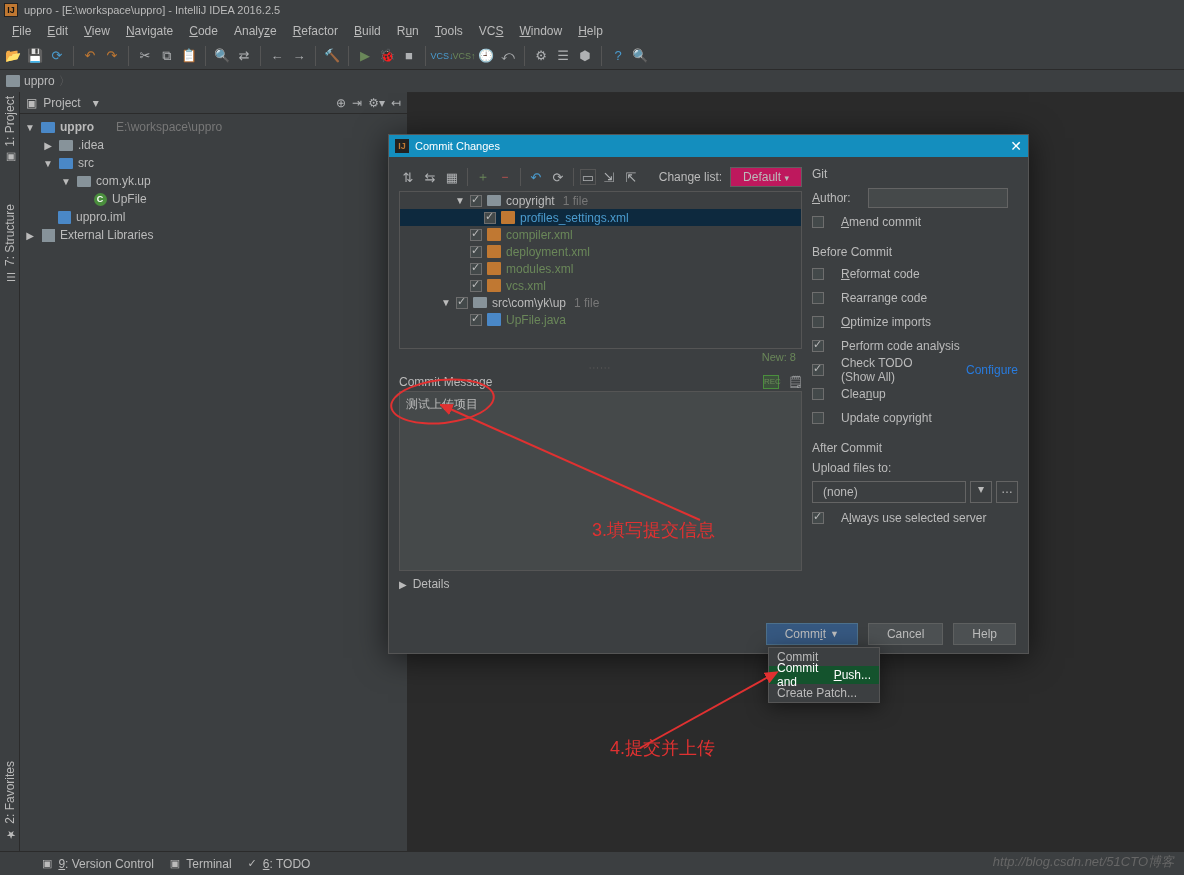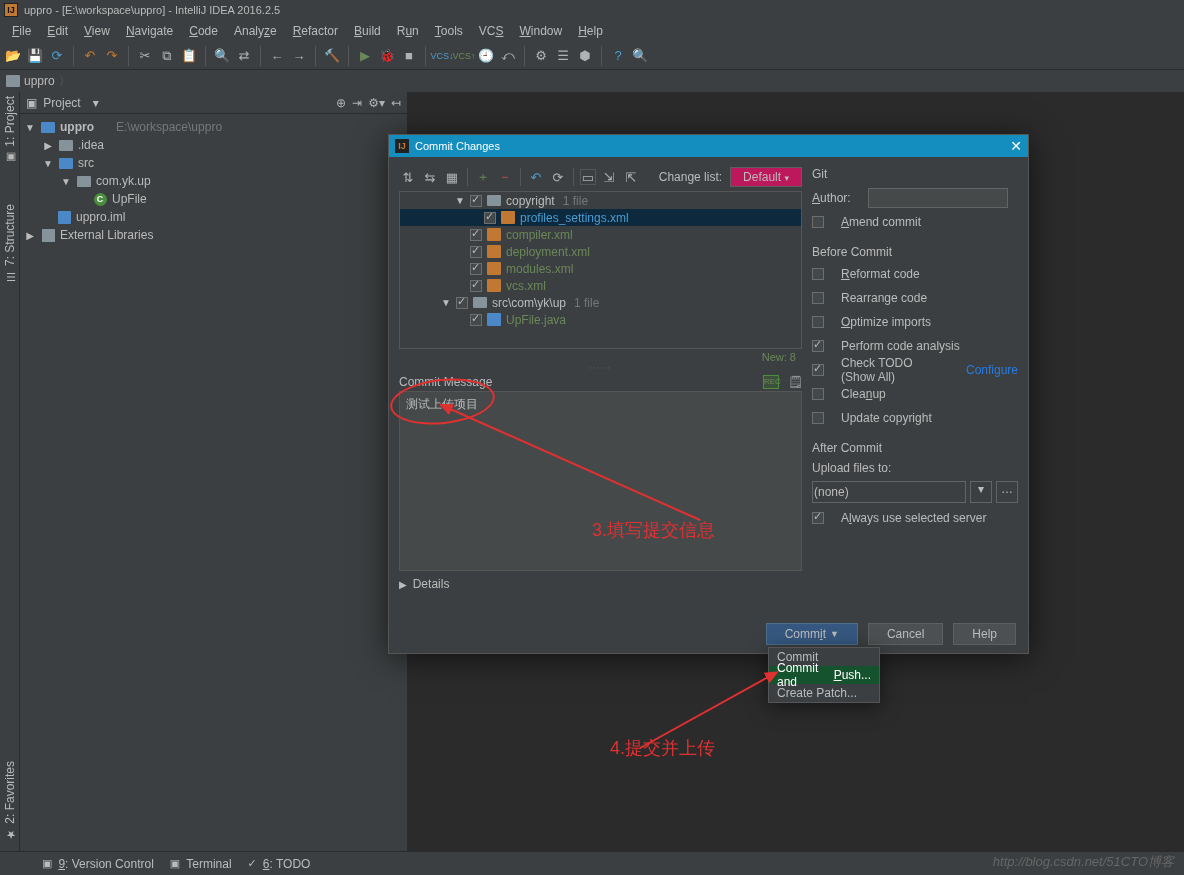--- a/index.html
+++ b/index.html
@@ -75,21 +75,21 @@
 .details-row .caret{font-size:10px}
 .dlg-right{width:206px;display:flex;flex-direction:column;gap:6px;padding-top:2px}
 .dlg-right .sect{color:#BBBBBB;margin-bottom:2px}
 .dlg-right .row{display:flex;align-items:center;gap:17px;color:#BBBBBB;height:18px}
 .dlg-right .row u{text-decoration:underline}
 .dlg-right .chk{width:12px;height:12px;border:1px solid #6E6E6E;background:#43494A;position:relative;flex-shrink:0}
 .dlg-right .chk.checked::after{content:"✓";position:absolute;left:0;top:-3px;font-size:11px;color:#BBBBBB}
 .dlg-right .af{width:140px;height:20px;background:#45494A;border:1px solid #646464}
 .dlg-right .link{color:#287BDE;cursor:pointer}
 .dlg-right .uploadsel{display:flex;gap:4px}
-.dlg-right .uploadsel .sel{flex:1;height:22px;border:1px solid #646464;background:#3C3F41;display:flex;align-items:center;padding:0 1px;color:#BBBBBB}
+.dlg-right .uploadsel .sel{flex:1;height:22px;border:1px solid #646464;background:#3C3F41;display:flex;align-items:center;padding:0 10px;color:#BBBBBB}
 .dlg-right .uploadsel .selbtn{width:22px;height:22px;border:1px solid #646464;background:#3C3F41;text-align:center;color:#BBBBBB}
 .dlg-right .uploadsel .dots{width:22px;height:22px;border:1px solid #646464;background:#3C3F41;text-align:center;color:#BBBBBB}
 .dlg-right .heading{color:#BBBBBB;margin-top:8px}
 .dialog-buttons{position:absolute;bottom:8px;right:12px;display:flex;gap:10px}
 .btn{height:22px;padding:0 18px;background:#4C5052;border:1px solid #5E6060;color:#BBBBBB;display:flex;align-items:center;justify-content:center;cursor:pointer}
 .btn.primary{background:#365880;border-color:#4C708C}
 .btn .caret{margin-left:4px;font-size:9px}
 .commit-menu{position:absolute;left:768px;top:647px;width:112px;background:#3C3F41;border:1px solid #555;box-shadow:0 4px 20px rgba(0,0,0,.5)}
 .commit-menu .mi{height:18px;display:flex;align-items:center;padding:0 8px;color:#BBBBBB;cursor:pointer}
 .commit-menu .mi.sel{background:#14532d;color:#fff}

